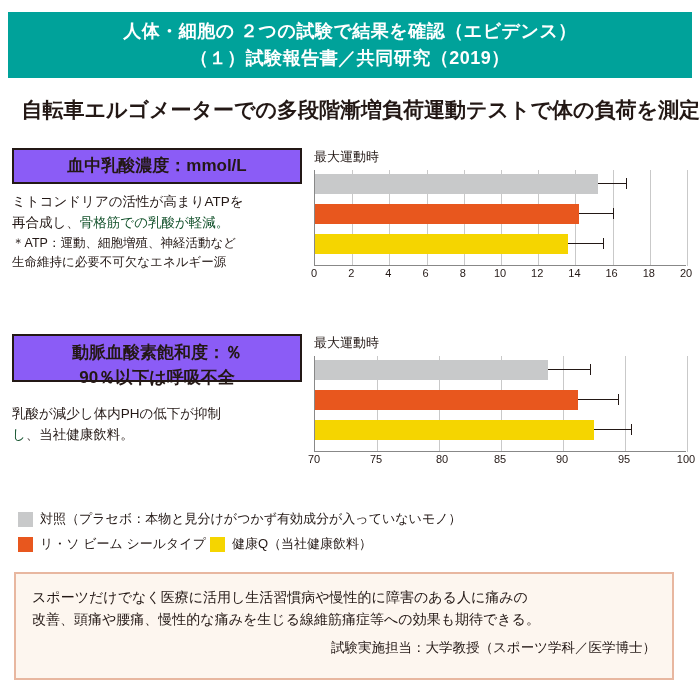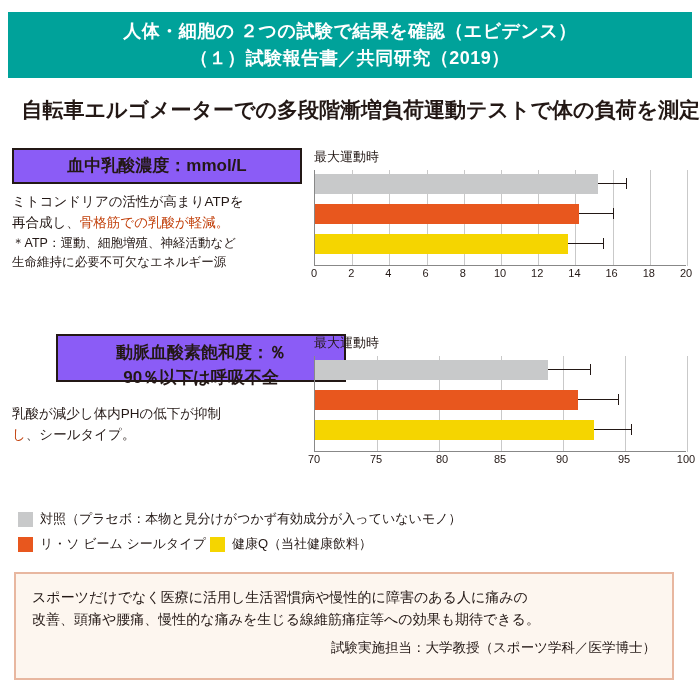--- a/index.html
+++ b/index.html
@@ -33,29 +33,29 @@
   .sec1{top:148px;}
   .sec2{top:334px;}
 
   .box{
     position:absolute;left:12px;
     border:2px solid #231815;background:#8b5cf6;
     text-align:center;font-weight:bold;color:#231815;
     box-sizing:border-box;
   }
   .box1{top:0;width:290px;height:36px;line-height:32px;font-size:17px;}
-  .box2{top:0;width:290px;height:48px;padding-top:5px;font-size:17px;line-height:1.45;margin-left:44px;}
+  .box2{top:0;width:290px;height:48px;padding-top:5px;font-size:17px;line-height:1.45;}
 
   .desc{
     position:absolute;left:12px;width:300px;
     font-size:13.5px;line-height:1.55;color:#231815;
   }
   .desc1{top:44px;}
   .desc2{top:70px;}
-  .desc .hl{color:#c2410c;}
+  .desc .hl{color:#14532d;}
   .desc .small{font-size:12.5px;}
 
   
   .chart{position:absolute;right:14px;width:372px;}
   .chart-title{font-size:13px;color:#231815;margin-bottom:4px;}
   .plot{
     position:relative;width:372px;height:96px;
     border-left:1px solid #888;
     box-sizing:border-box;
   }
@@ -166,21 +166,21 @@
   </div>
 
   <div class="section sec2">
     <div class="box box2">
       <div>動脈血酸素飽和度：％</div>
       <div>90％以下は呼吸不全</div>
     </div>
     <div class="desc desc2">
       <div>乳酸が減少し体内PHの低下が抑制</div>
       <div>
-        <span class="hl">し</span><span>、シールタイプ。</span>
+        <span class="hl">し</span><span>、当社健康飲料。</span>
       </div>
     </div>
 
     <div class="chart">
       <div class="chart-title">最大運動時</div>
       <div class="plot" id="plot2">
           <div class="grid" style="left: 372px;"></div>
           <div class="grid" style="left: 310px;"></div>
           <div class="grid" style="left: 248px;"></div>
           <div class="grid" style="left: 186px;"></div>

